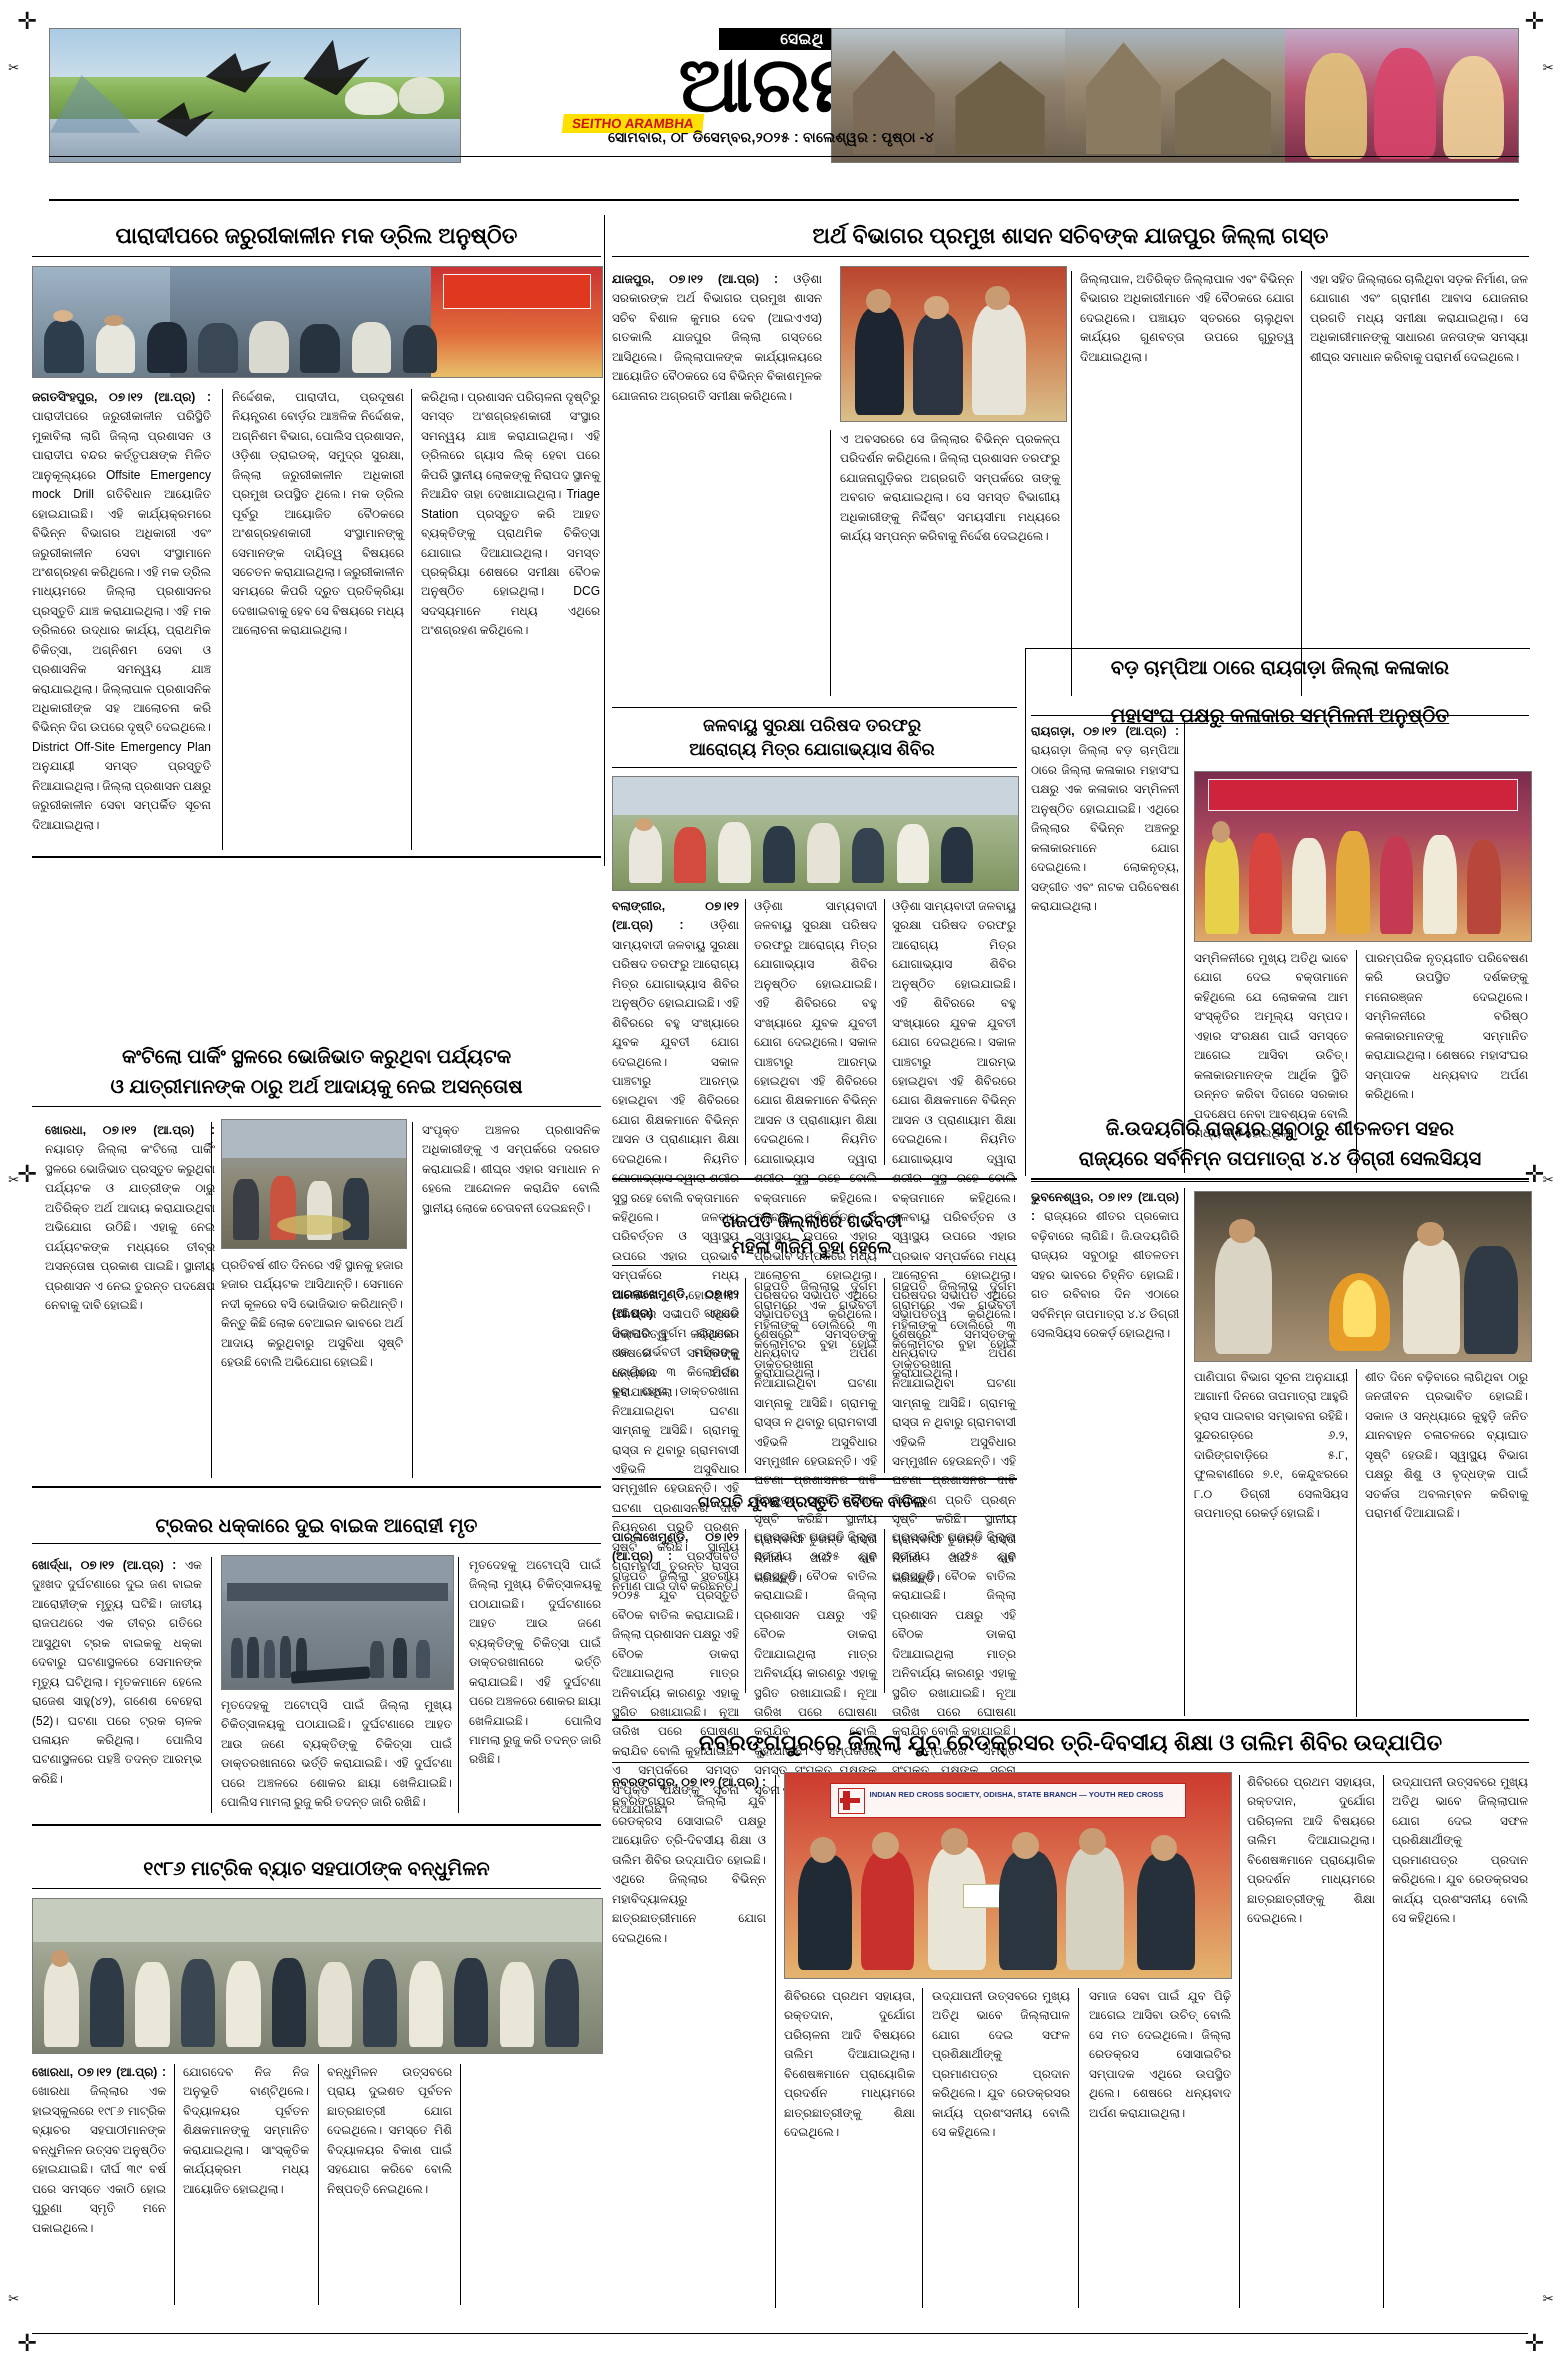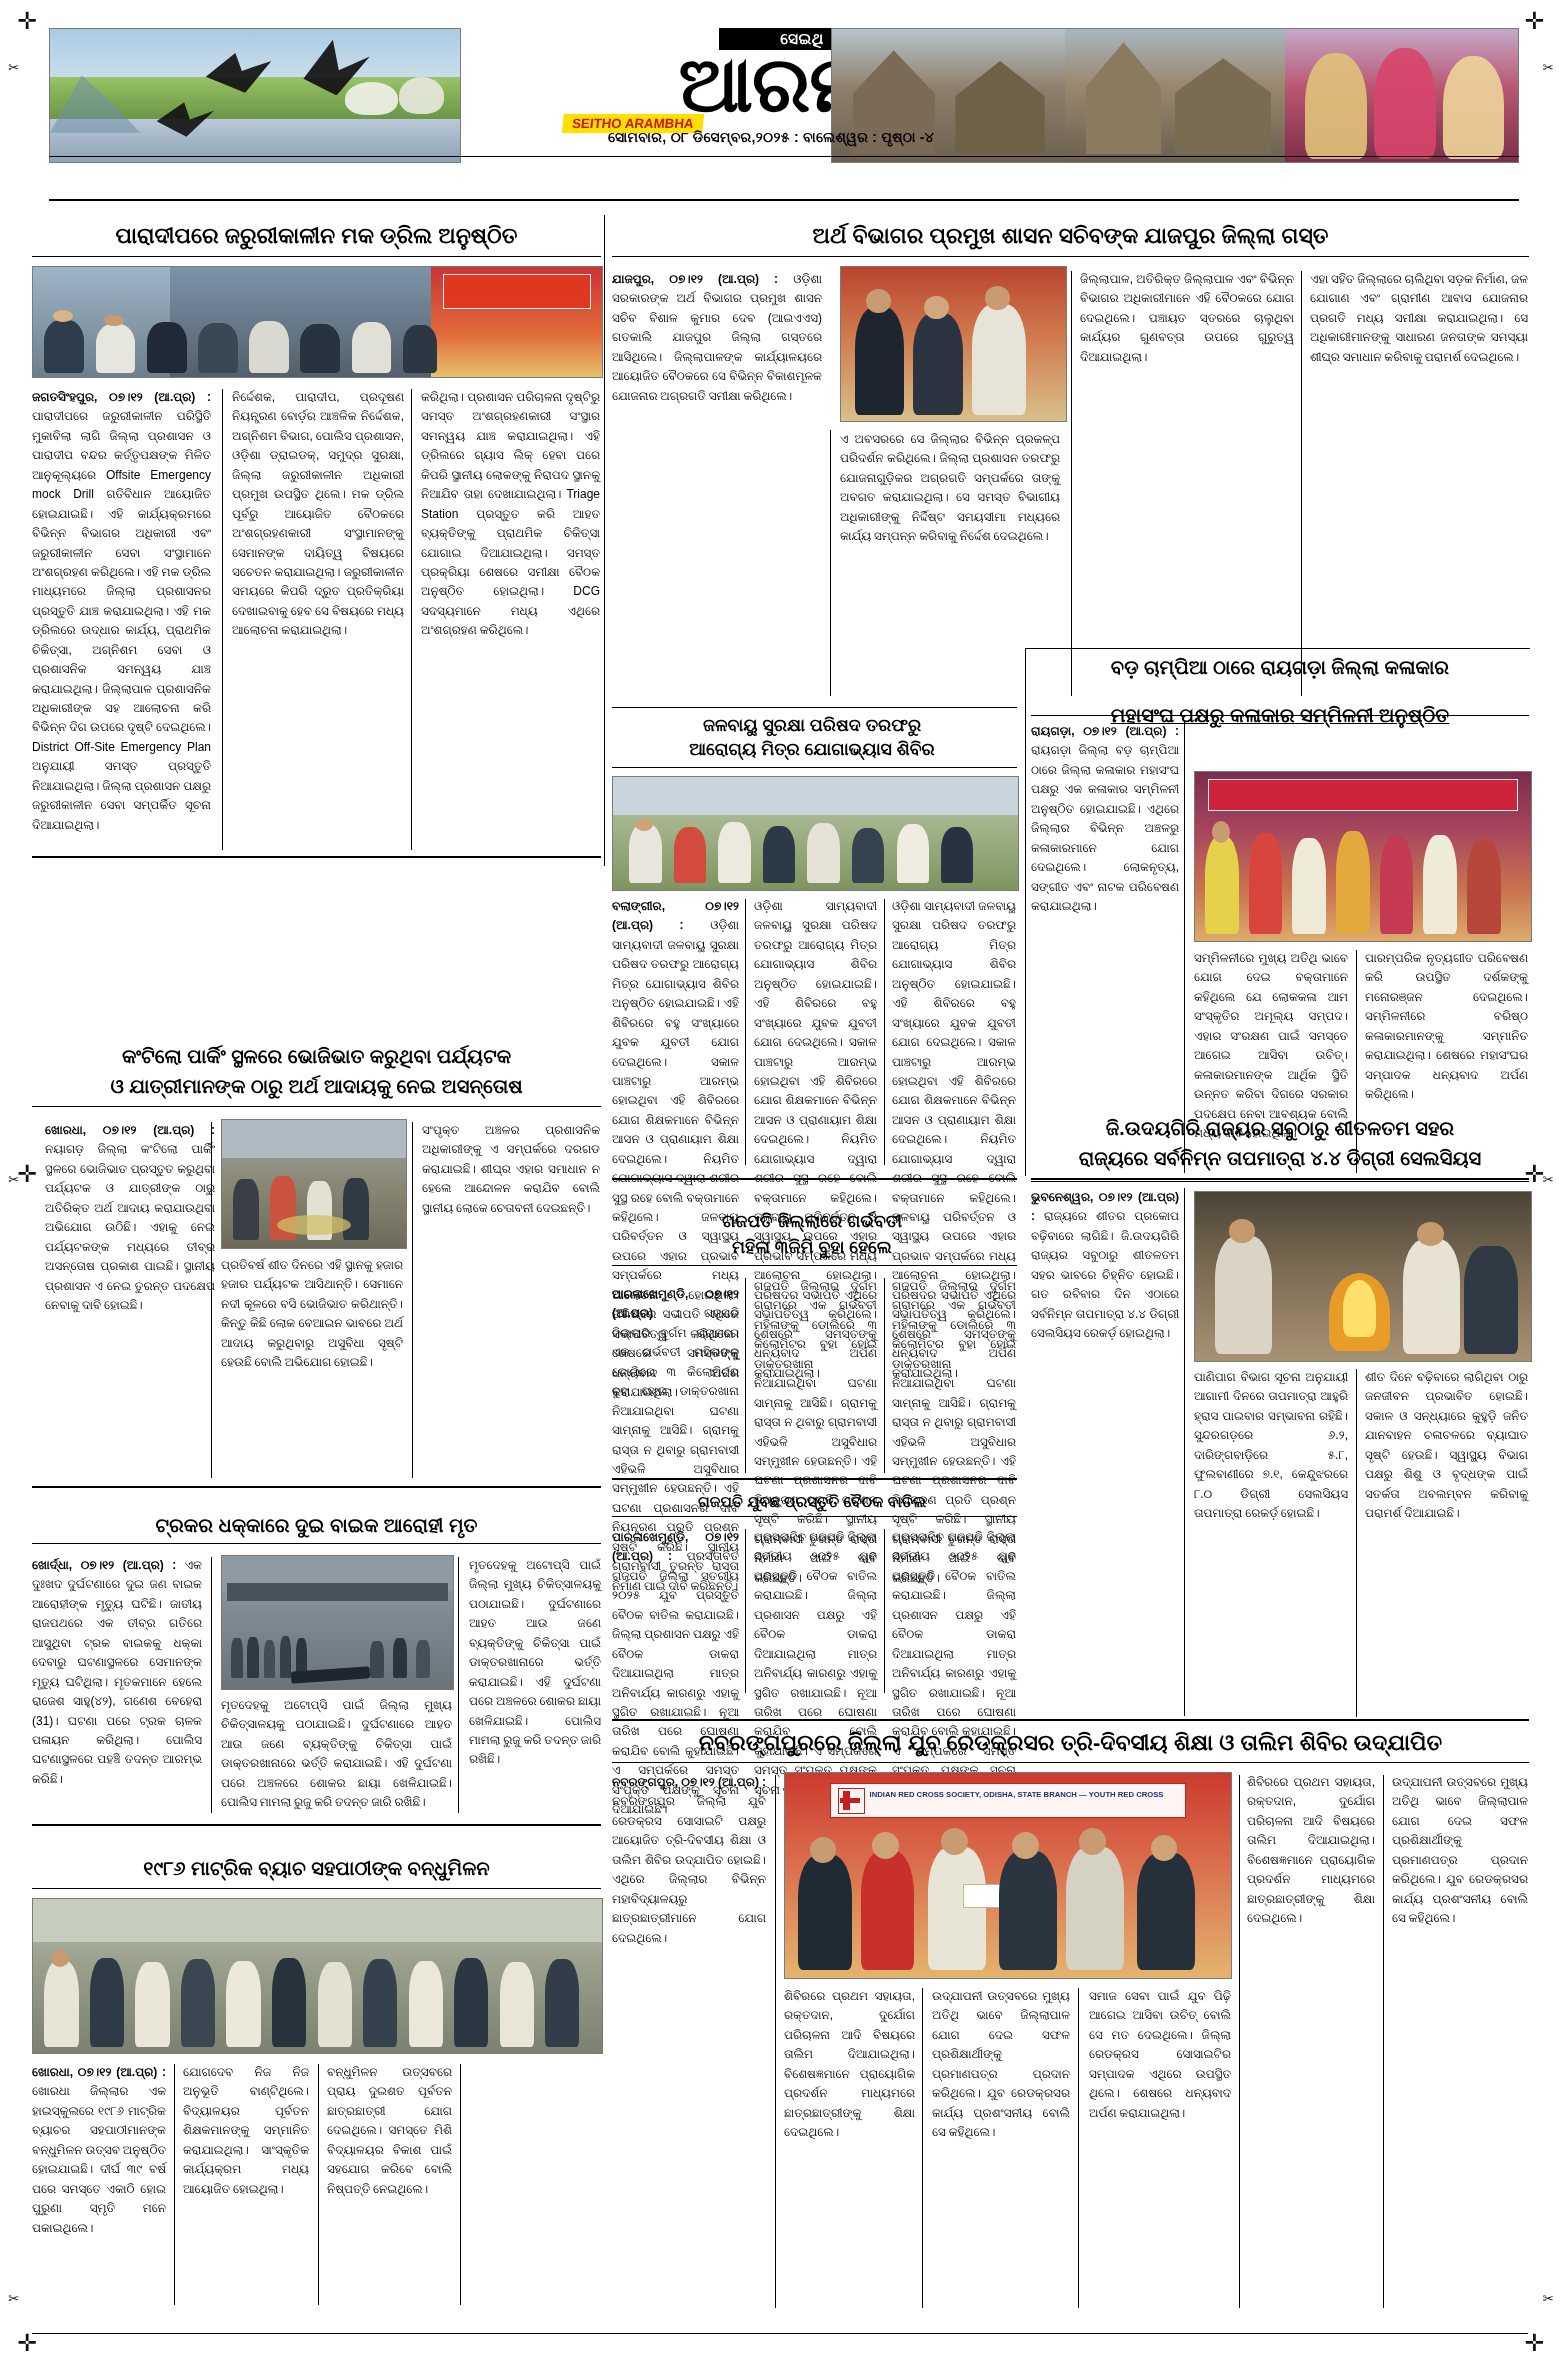--- a/index.html
+++ b/index.html
@@ -358,21 +358,21 @@
     <div style="position:absolute;left:64%;bottom:8%;width:6%;height:28%;background:#3c4752;border-radius:34% 34% 8% 8%;"></div>
     <div style="position:absolute;left:74%;bottom:8%;width:6%;height:30%;background:#2a343e;border-radius:34% 34% 8% 8%;"></div>
     <div style="position:absolute;left:84%;bottom:8%;width:6%;height:29%;background:#44505b;border-radius:34% 34% 8% 8%;"></div>
   </div>
 
   <div class="vrule" style="left:211px;top:1557px;height:256px;"></div>
   <div class="vrule" style="left:458px;top:1557px;height:256px;"></div>
 
   <div class="col-text" style="left:32px;top:1556px;width:170px;height:259px;">
     <p><b>ଖୋର୍ଦ୍ଧା, ୦୭।୧୨ (ଆ.ପ୍ର) :</b>
-       <span>ଏକ ଦୁଃଖଦ ଦୁର୍ଘଟଣାରେ ଦୁଇ ଜଣ ବାଇକ ଆରୋହୀଙ୍କ ମୃତ୍ୟୁ ଘଟିଛି। ଜାତୀୟ ରାଜପଥରେ ଏକ ତୀବ୍ର ଗତିରେ ଆସୁଥିବା ଟ୍ରକ ବାଇକକୁ ଧକ୍କା ଦେବାରୁ ଘଟଣାସ୍ଥଳରେ ସେମାନଙ୍କ ମୃତ୍ୟୁ ଘଟିଥିଲା। ମୃତକମାନେ ହେଲେ ରାଜେଶ ସାହୁ(୪୨), ଗଣେଶ ବେହେରା (31)। ଘଟଣା ପରେ ଟ୍ରକ ଚାଳକ ପଳାୟନ କରିଥିଲା। ପୋଲିସ ଘଟଣାସ୍ଥଳରେ ପହଞ୍ଚି ତଦନ୍ତ ଆରମ୍ଭ କରିଛି।</span></p>
+       <span>ଏକ ଦୁଃଖଦ ଦୁର୍ଘଟଣାରେ ଦୁଇ ଜଣ ବାଇକ ଆରୋହୀଙ୍କ ମୃତ୍ୟୁ ଘଟିଛି। ଜାତୀୟ ରାଜପଥରେ ଏକ ତୀବ୍ର ଗତିରେ ଆସୁଥିବା ଟ୍ରକ ବାଇକକୁ ଧକ୍କା ଦେବାରୁ ଘଟଣାସ୍ଥଳରେ ସେମାନଙ୍କ ମୃତ୍ୟୁ ଘଟିଥିଲା। ମୃତକମାନେ ହେଲେ ରାଜେଶ ସାହୁ(୪୨), ଗଣେଶ ବେହେରା (52)। ଘଟଣା ପରେ ଟ୍ରକ ଚାଳକ ପଳାୟନ କରିଥିଲା। ପୋଲିସ ଘଟଣାସ୍ଥଳରେ ପହଞ୍ଚି ତଦନ୍ତ ଆରମ୍ଭ କରିଛି।</span></p>
   </div>
   <div class="col-text" style="left:469px;top:1556px;width:132px;height:259px;">ମୃତଦେହକୁ ଅଟୋପ୍ସି ପାଇଁ ଜିଲ୍ଲା ମୁଖ୍ୟ ଚିକିତ୍ସାଳୟକୁ ପଠାଯାଇଛି। ଦୁର୍ଘଟଣାରେ ଆହତ ଆଉ ଜଣେ ବ୍ୟକ୍ତିଙ୍କୁ ଚିକିତ୍ସା ପାଇଁ ଡାକ୍ତରଖାନାରେ ଭର୍ତ୍ତି କରାଯାଇଛି। ଏହି ଦୁର୍ଘଟଣା ପରେ ଅଞ୍ଚଳରେ ଶୋକର ଛାୟା ଖେଳିଯାଇଛି। ପୋଲିସ ମାମଲା ରୁଜୁ କରି ତଦନ୍ତ ଜାରି ରଖିଛି।</div>
   <div class="col-text" style="left:221px;top:1696px;width:231px;height:120px;">ମୃତଦେହକୁ ଅଟୋପ୍ସି ପାଇଁ ଜିଲ୍ଲା ମୁଖ୍ୟ ଚିକିତ୍ସାଳୟକୁ ପଠାଯାଇଛି। ଦୁର୍ଘଟଣାରେ ଆହତ ଆଉ ଜଣେ ବ୍ୟକ୍ତିଙ୍କୁ ଚିକିତ୍ସା ପାଇଁ ଡାକ୍ତରଖାନାରେ ଭର୍ତ୍ତି କରାଯାଇଛି। ଏହି ଦୁର୍ଘଟଣା ପରେ ଅଞ୍ଚଳରେ ଶୋକର ଛାୟା ଖେଳିଯାଇଛି। ପୋଲିସ ମାମଲା ରୁଜୁ କରି ତଦନ୍ତ ଜାରି ରଖିଛି।</div>
 
   <div class="hrule-thick" style="left:32px;top:1824px;width:569px;"></div>
 
   <div class="headline h-lg" style="left:32px;top:1857px;width:569px;">୧୯୮୬ ମାଟ୍ରିକ ବ୍ୟାଚ ସହପାଠୀଙ୍କ ବନ୍ଧୁମିଳନ</div>
   <div class="hrule" style="left:32px;top:1888px;width:569px;"></div>
 
   <div class="photo ph-grp" style="left:32px;top:1898px;width:569px;height:154px;">

